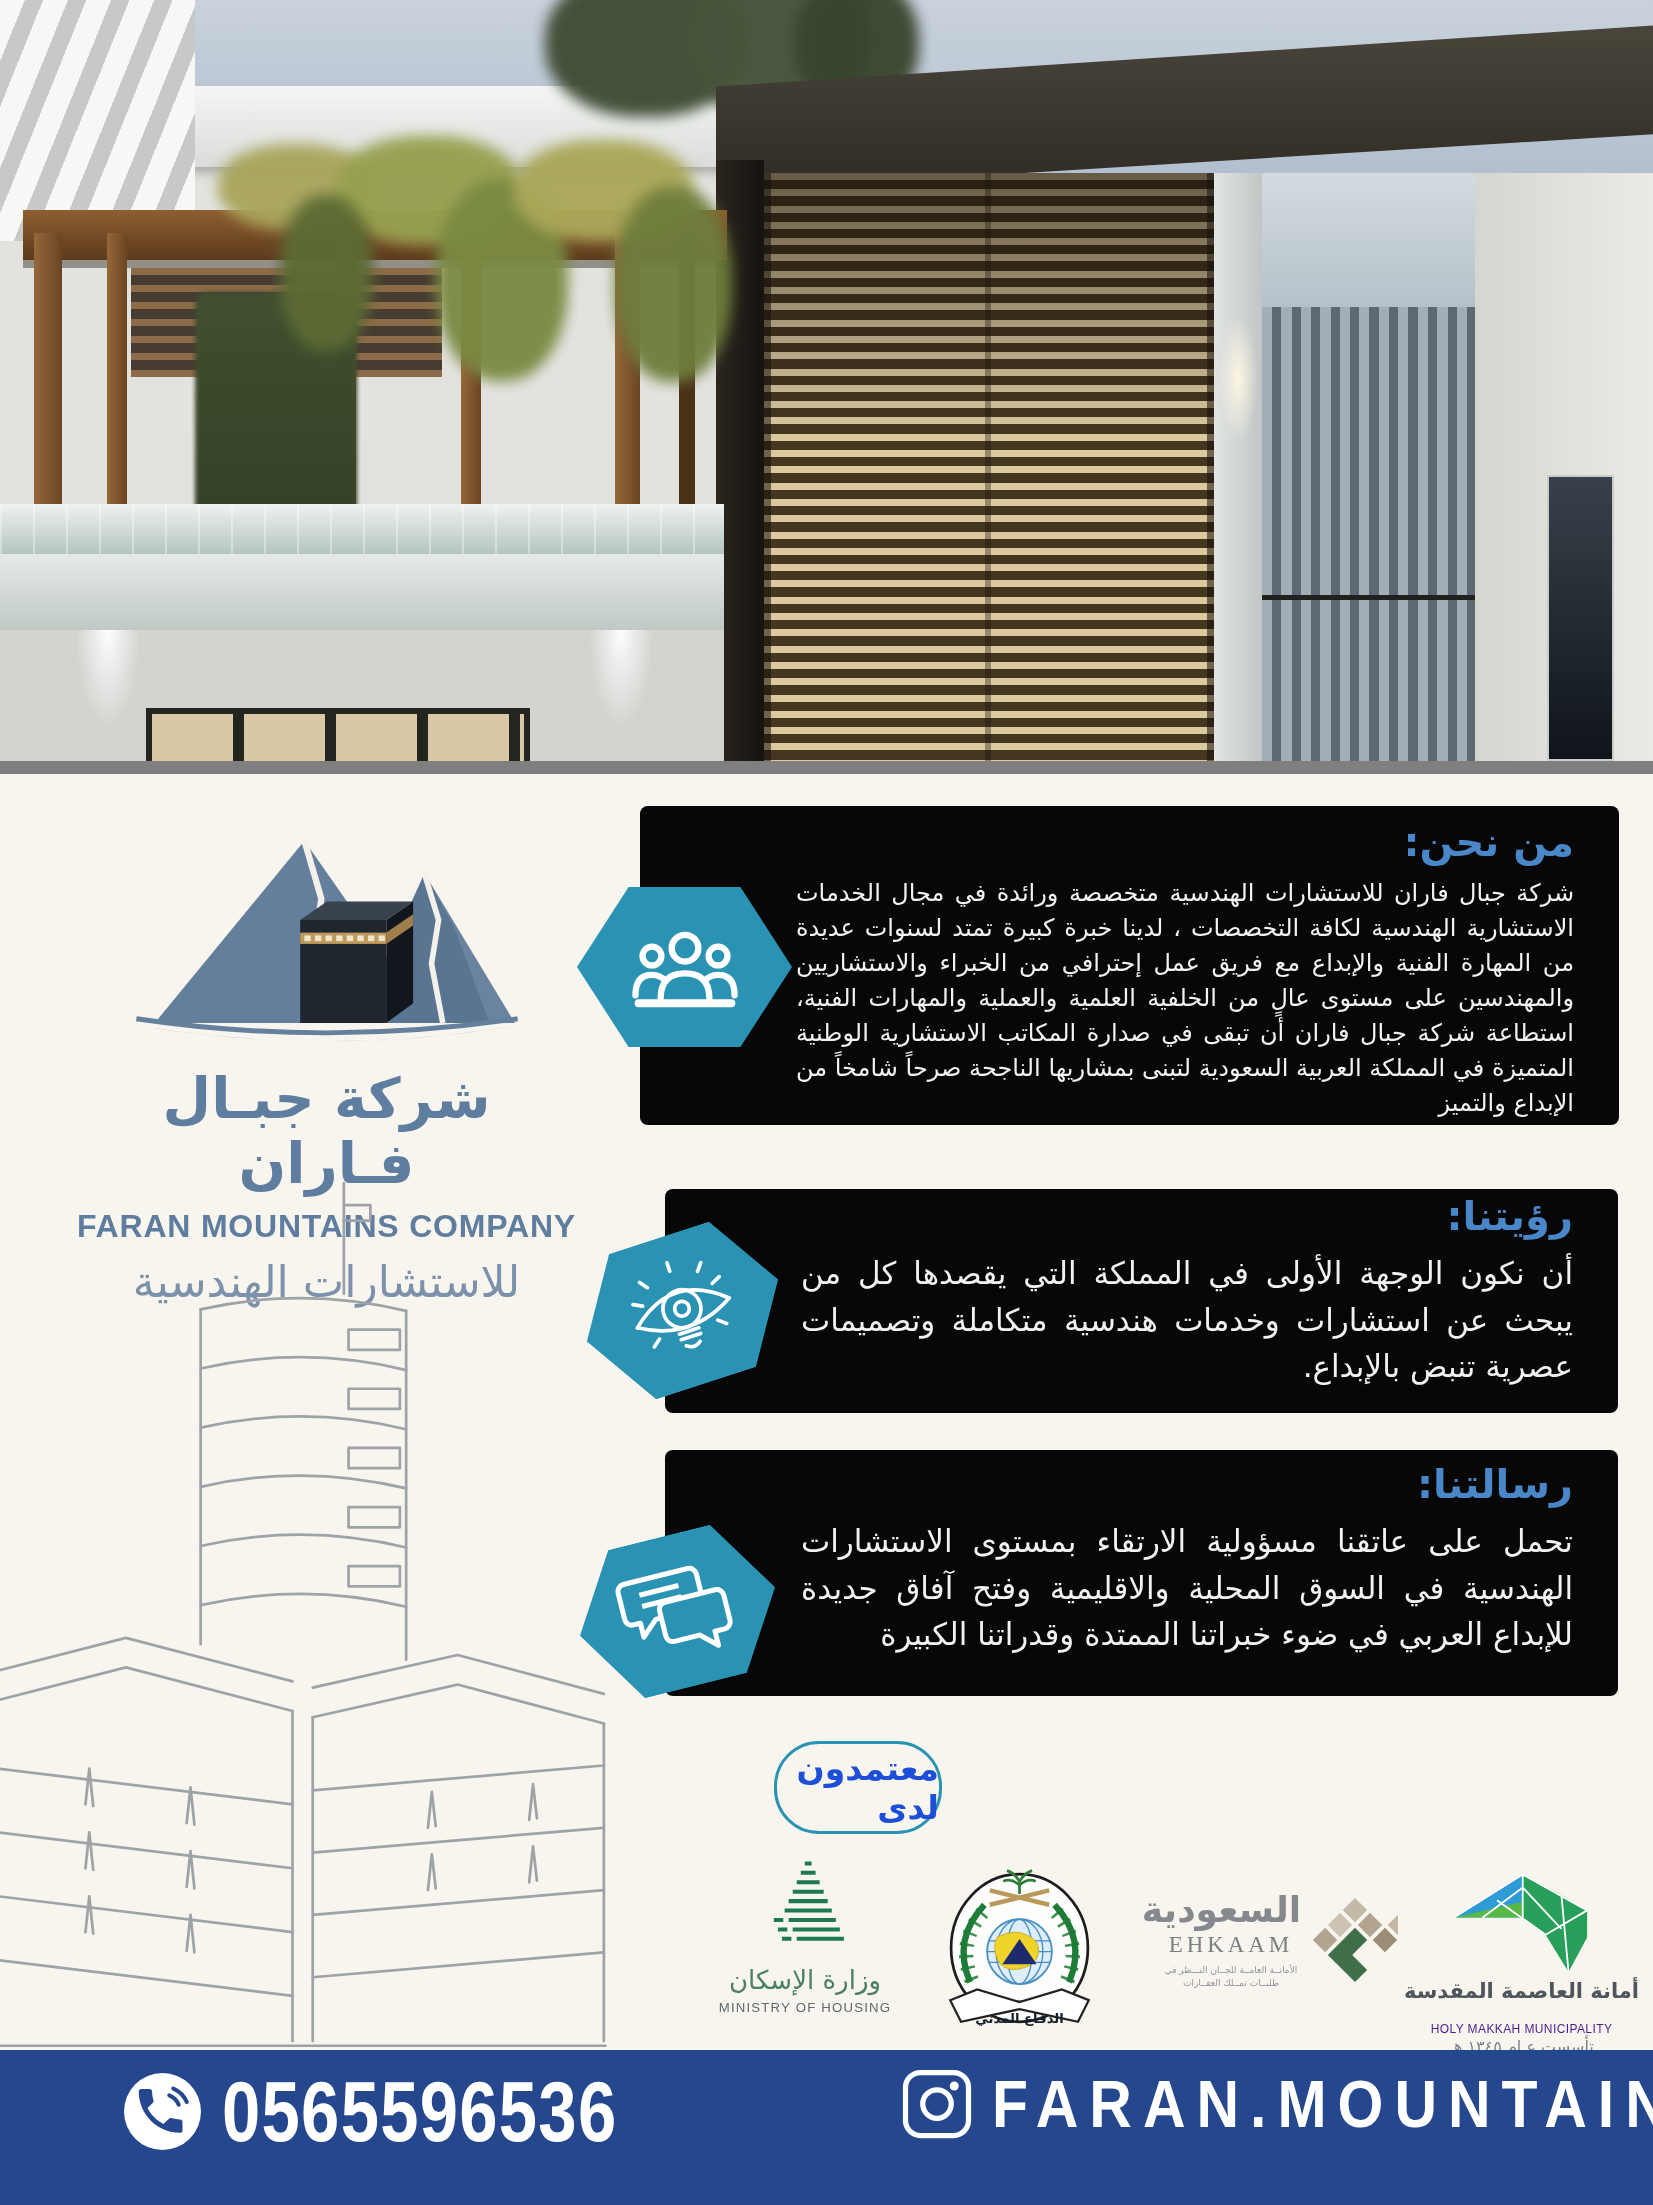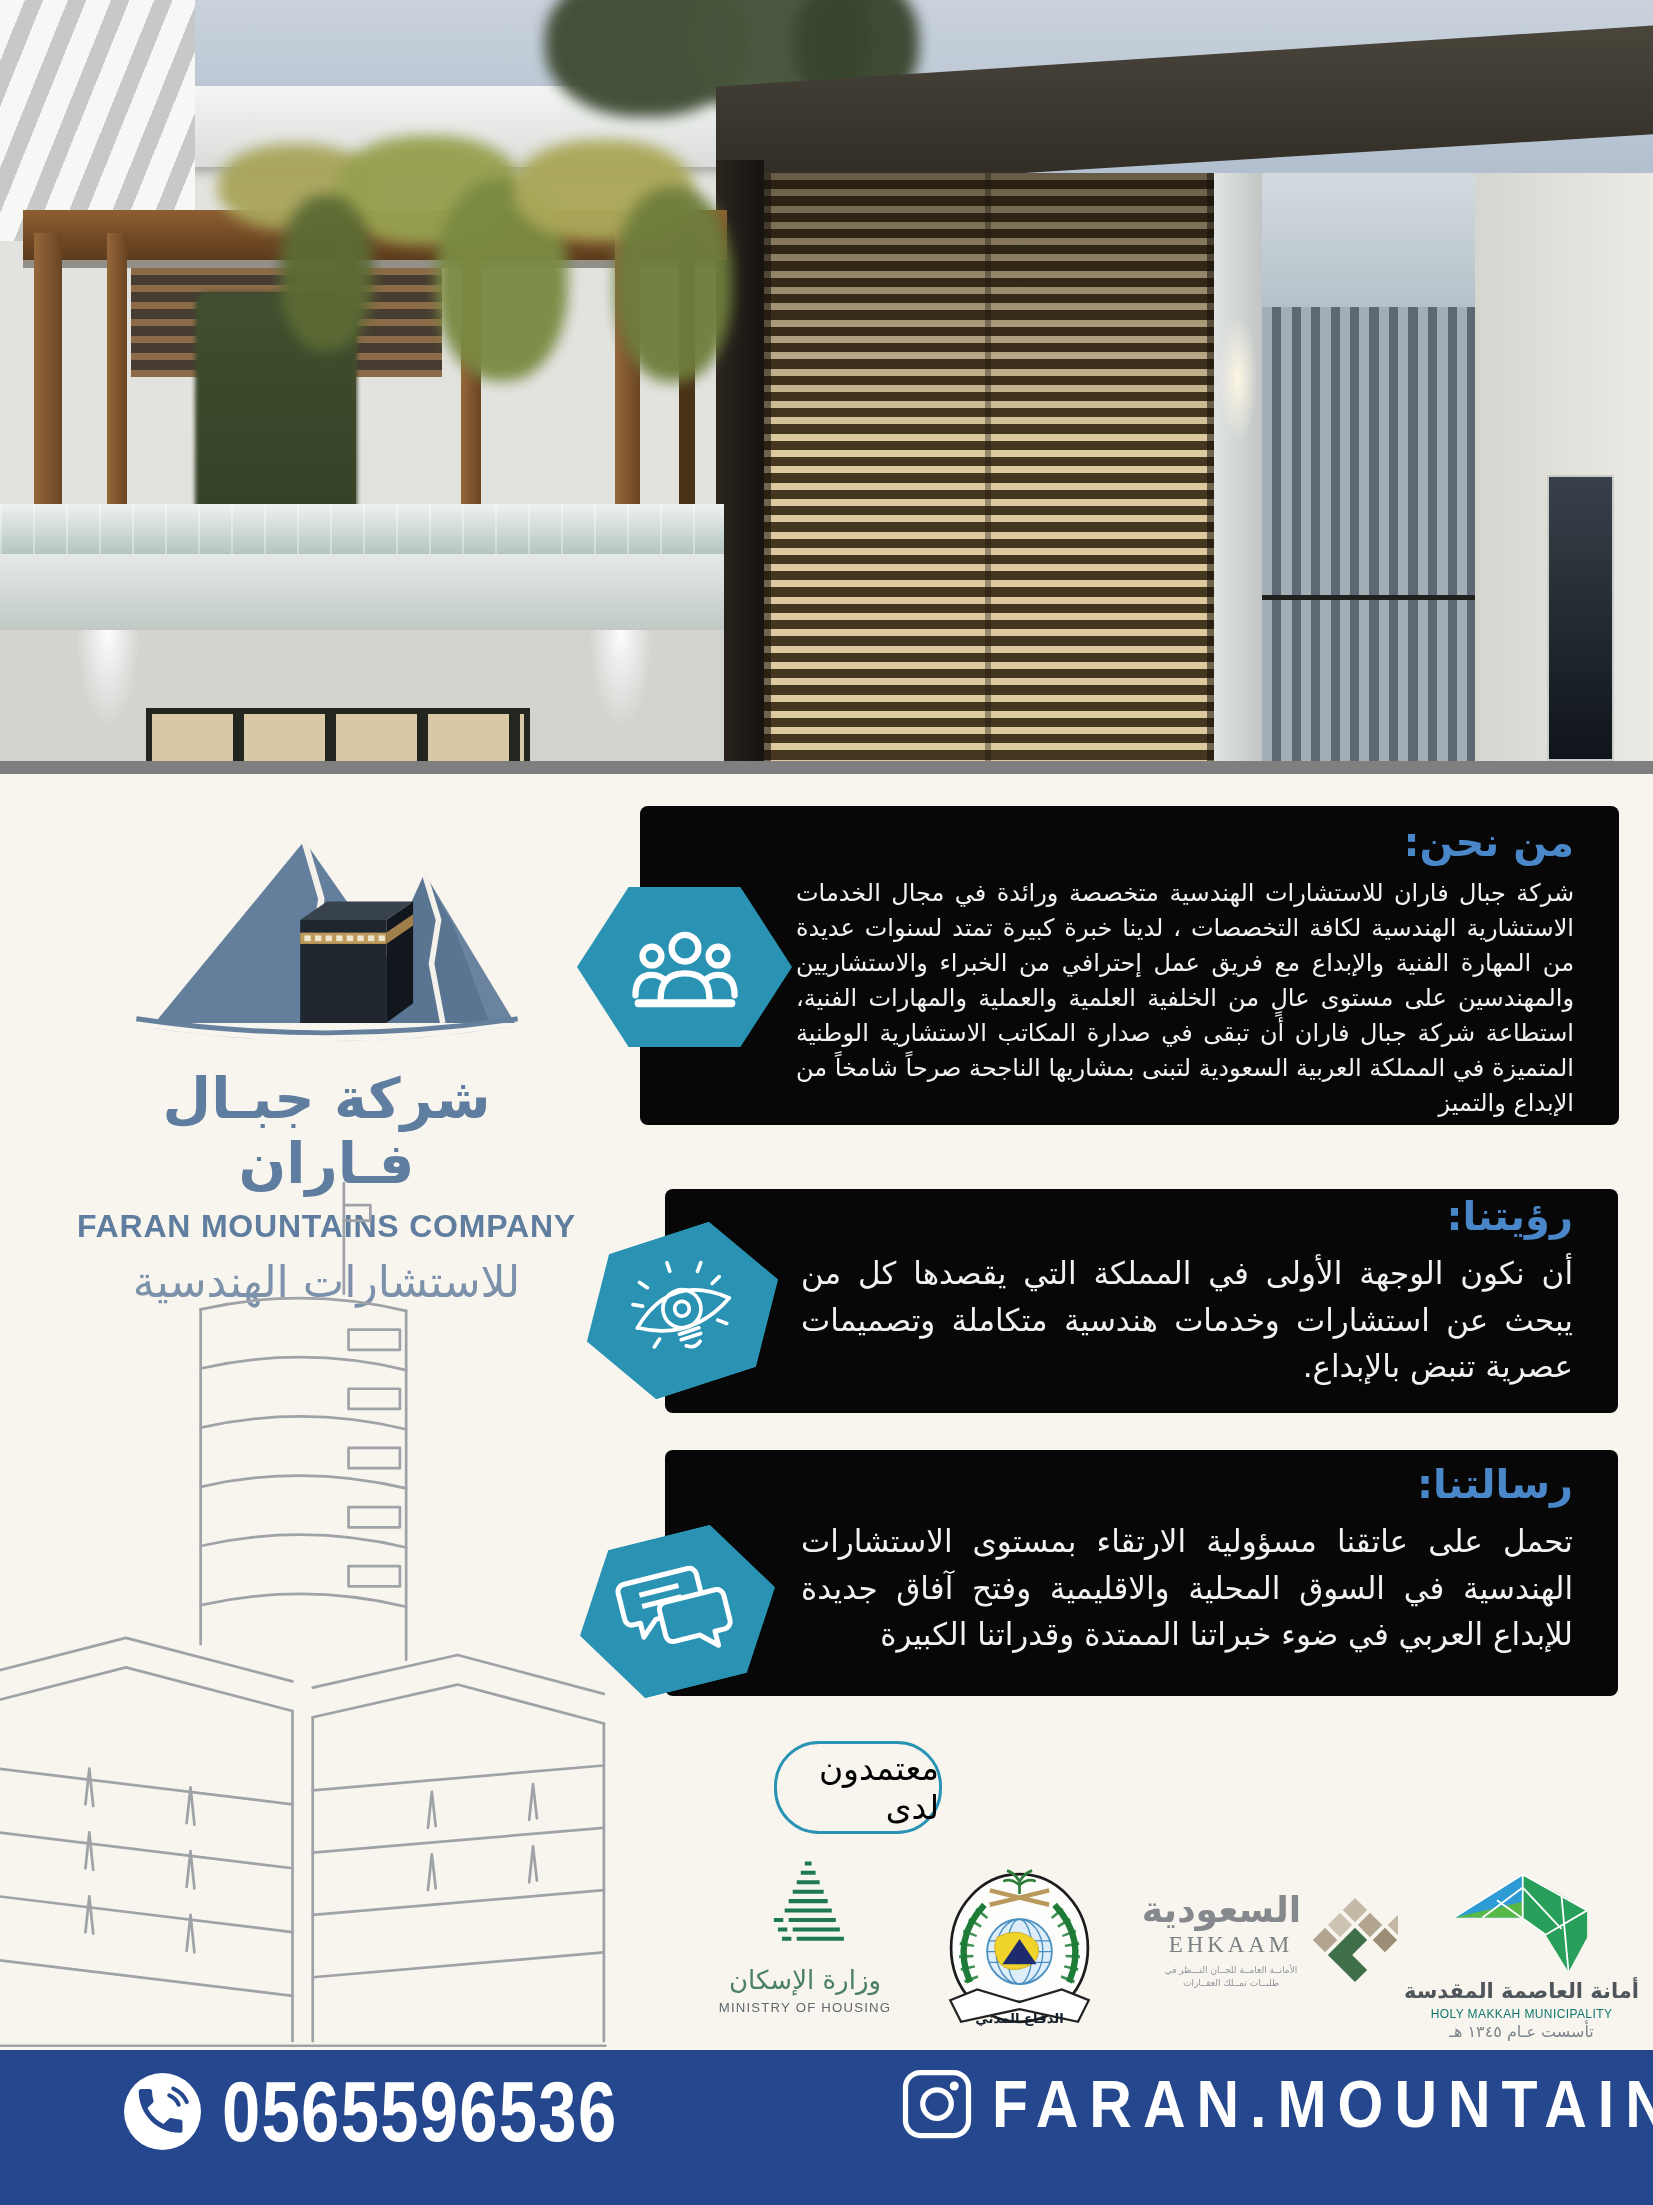--- a/index.html
+++ b/index.html
@@ -83,34 +83,34 @@
 
   .hex{position:absolute;background:#2a93b4;display:flex;align-items:center;justify-content:center;
        clip-path:polygon(24% 0,76% 0,100% 50%,76% 100%,24% 100%,0 50%);}
   #hex-about{left:577px;top:887px;width:215px;height:160px;}
   #hex-vision{left:582px;top:1234px;width:201px;height:153px;transform:rotate(-18deg);}
   #hex-mission{left:577px;top:1535px;width:201px;height:153px;transform:rotate(-14deg);}
 
   
   #pill{left:774px;top:1741px;width:162px;height:87px;border:3.1px solid #2a93b4;border-radius:45px;
         background:#f8f5ee;display:flex;align-items:center;justify-content:center;
-        font-size:33px;font-weight:normal;color:#000000;direction:rtl;}
+        font-size:33px;font-weight:bold;color:#1d4ed8;direction:rtl;}
   .logo-item{position:absolute;text-align:center;}
   #logo-moh{left:704px;top:1854px;width:202px;}
   #logo-moh .ar{font-size:26px;color:#4a7f68;margin-top:7px;}
   #logo-moh .en{font-size:13.2px;color:#5f686d;letter-spacing:1.2px;margin-top:4.7px;font-family:"Liberation Sans",sans-serif;}
   #logo-cd{left:928px;top:1858px;width:183px;height:198px;}
   #logo-cd .banner{position:absolute;left:0;right:0;top:153px;font-size:13.2px;color:#14202c;font-weight:bold;}
   #logo-ehkaam{left:1161px;top:1889px;width:237px;display:flex;flex-direction:row;align-items:center;gap:11px;text-align:center;}
   #logo-ehkaam .ar{font-size:36px;color:#85898d;font-weight:bold;}
   #logo-ehkaam .en{font-size:23px;color:#7b8085;letter-spacing:3.9px;font-family:"Liberation Serif",serif;margin-top:1.6px;}
   #logo-ehkaam .sub{font-size:9px;color:#8e959b;margin-top:6.2px;direction:rtl;line-height:1.5;}
   #logo-makkah{left:1393px;top:1866px;width:257px;}
   #logo-makkah .ar{font-size:21px;color:#4e555b;font-weight:bold;margin-top:3.1px;}
-  #logo-makkah .en{font-size:12px;color:#0f766e;letter-spacing:0.4px;margin-top:4px;font-family:"Liberation Sans",sans-serif;}
+  #logo-makkah .en{font-size:12px;color:#4c1d95;letter-spacing:0.4px;margin-top:19px;font-family:"Liberation Sans",sans-serif;}
   #logo-makkah .sub{font-size:16px;color:#7c848b;margin-top:1px;}
 
   
   #footer{left:0;top:2050px;width:1654px;height:155px;background:#25478d;}
   .fgroup{position:absolute;display:flex;align-items:center;gap:18.7px;}
   #footer-phone{left:122px;top:2062px;}
   #footer-insta{left:901px;top:2065px;}
   .fphone-num{font-size:86px;font-weight:bold;color:#fff;letter-spacing:1.6px;
       transform:scaleX(.8);transform-origin:left center;font-family:"Liberation Sans",sans-serif;}
   .finsta-txt{font-size:67px;font-weight:bold;color:#fff;letter-spacing:12.5px;

